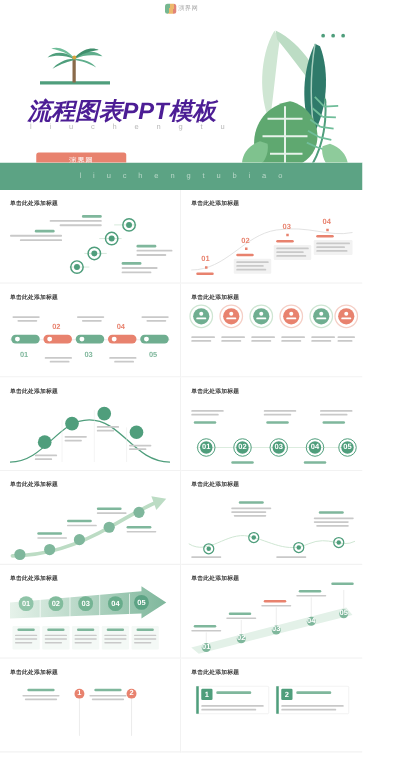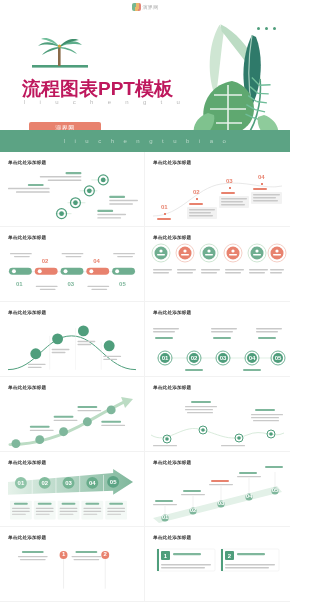--- a/index.html
+++ b/index.html
@@ -24,22 +24,23 @@
   .wm-txt{ font-size:5px; color:#8a8a8a; letter-spacing:.3px; }
 
   
   .hero{ position:relative; height:117px; background:#fff; overflow:hidden; }
   .dots{ position:absolute; right:14px; top:14px; display:flex; gap:5px; }
   .dots i{ width:3px; height:3px; border-radius:50%; background:#4f9e7c; display:block; }
 
   .palm{ position:absolute; left:32px; top:22px; width:62px; height:34px; }
   .hero-title{
     position:absolute; left:22px; top:63px;
-    font-size:19px; font-weight:bold; color:#be185d; letter-spacing:0px;
+    font-size:19px; font-weight:bold; color:#4c1d95; letter-spacing:0px;
     white-space:nowrap;
+    font-style:italic;
   }
   .hero-sub{
     position:absolute; left:24px; top:86px;
     font-size:6px; color:#b9b9b9; letter-spacing:6.3px;
   }
   .hero-btn{
     position:absolute; left:29px; top:109px;
     width:72px; height:13px; border-radius:2px;
     background:#e8826e; color:#fff;
     font-size:6px; display:flex; align-items:center; justify-content:center;

